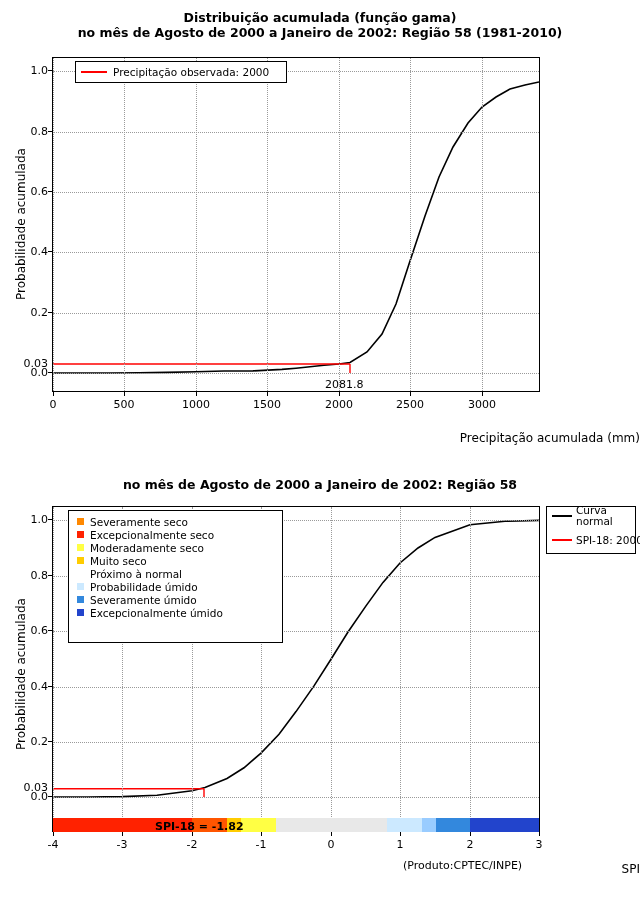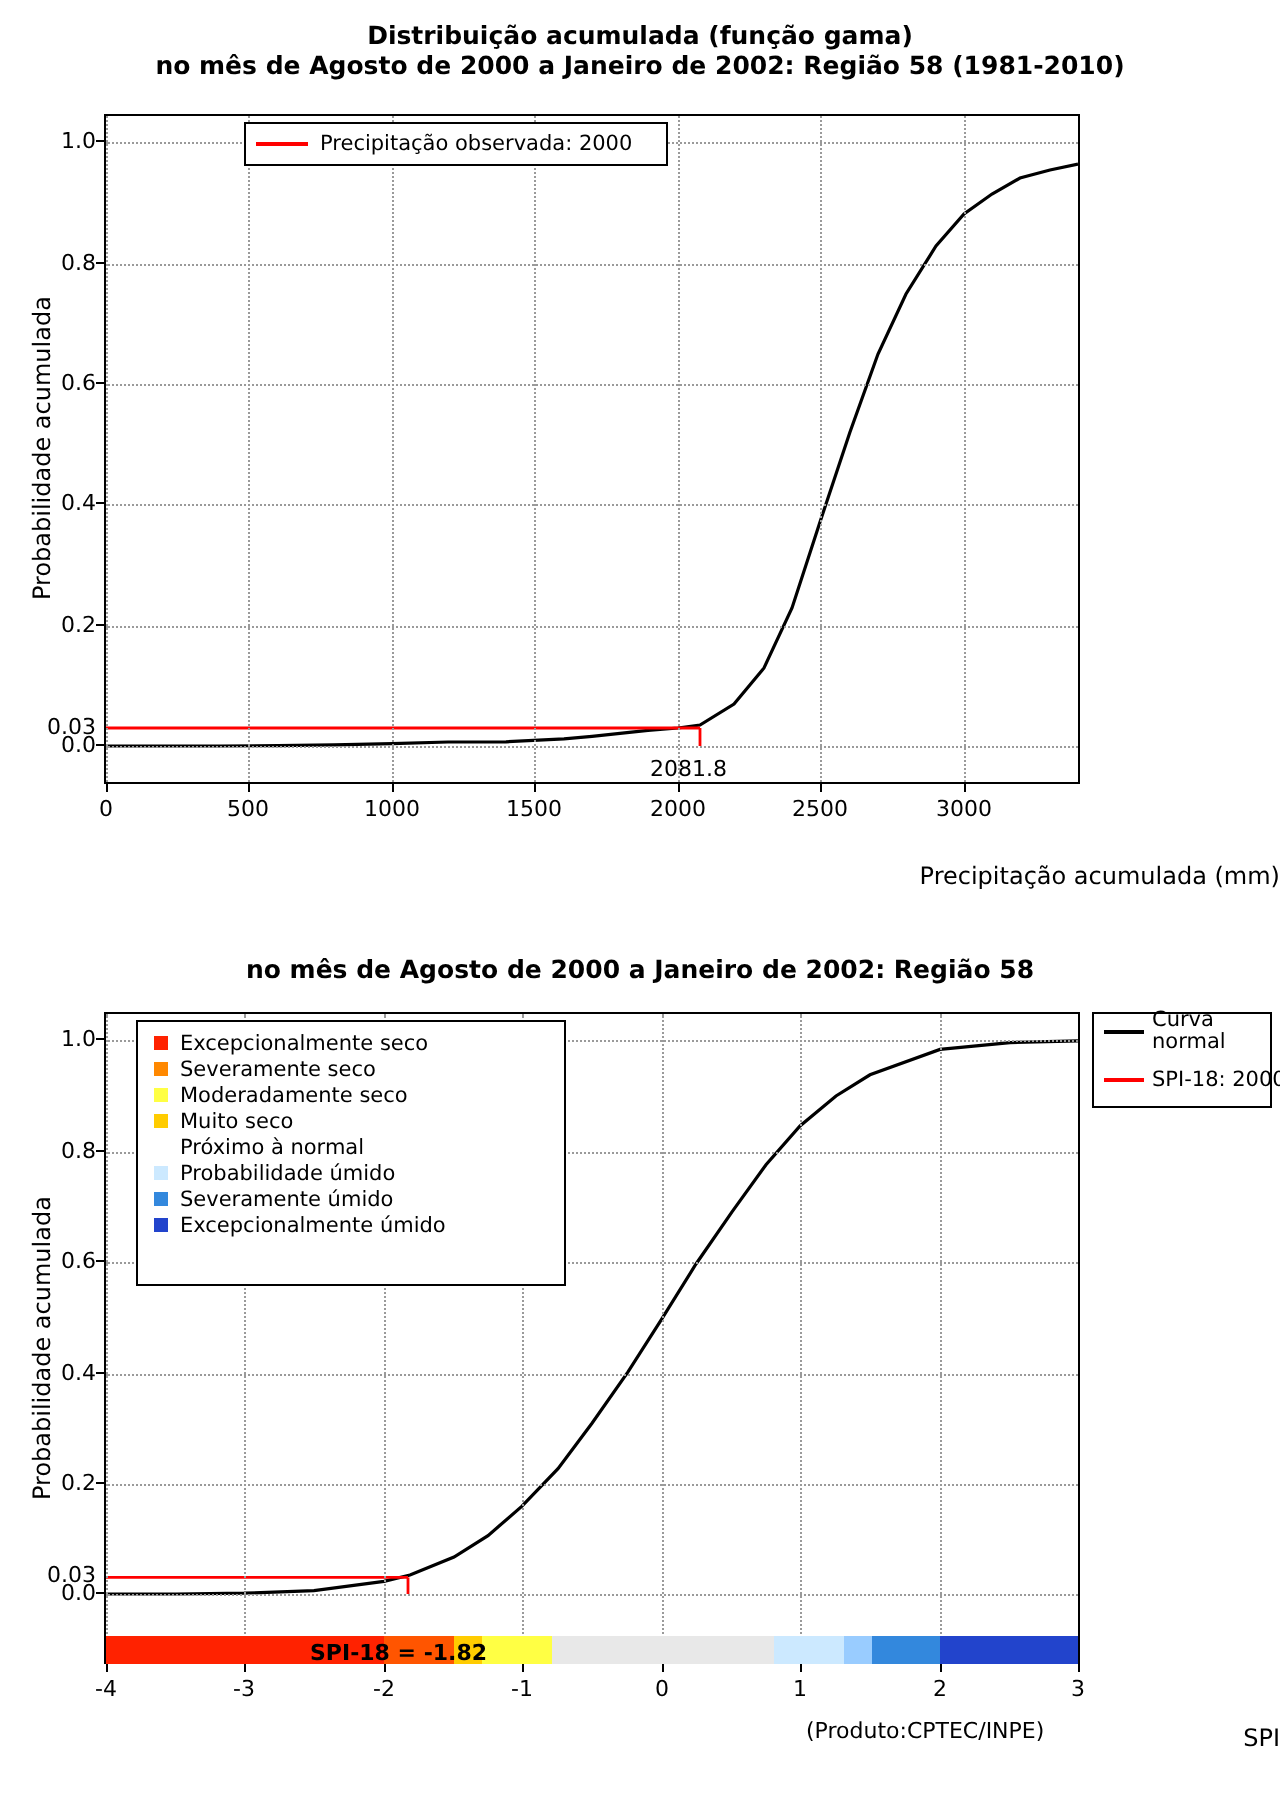--- a/index.html
+++ b/index.html
@@ -179,21 +179,21 @@
       <div class="gridline-h" style="top:13px; left:0; width:486px;"></div>
 
       <svg width="486" height="333" viewBox="0 0 486 333">
 
         <path d="M0,315 L28,315 L57,315 L86,314.8 L114,314.4 L143,313.8 L171,313 L200,312.9 L229,311.4 L243,310.2 L257,308.7 L271,307.2 L286,306 L297,304.5 L314,294 L329,276 L343,246 L357,203 L372,158 L386,119 L400,89 L415,65 L429,49 L443,39 L457,31 L472,27 L486,24" fill="none" stroke="#000000" stroke-width="1.6"></path>
 
         <path d="M0,306 L297,306" fill="none" stroke="#ff0000" stroke-width="1.4"></path>
         <path d="M297,306 L297,315" fill="none" stroke="#ff0000" stroke-width="1.4"></path>
       </svg>
 
-      <div class="legend-box" style="left:22px; top:3px; width:212px; height:22px;margin-left:47px;">
+      <div class="legend-box" style="left:22px; top:3px; width:212px; height:22px;">
         <div class="legend-row">
           <span class="legend-line" style="border-top-color:#ff0000;"></span>
           <span>Precipitação observada: 2000</span>
         </div>
       </div>
     </div>
 
     <div class="tick-y" style="left:14px; top:366px; width:34px;">0.0</div>
     <div class="tick-y" style="left:14px; top:306px; width:34px;">0.2</div>
     <div class="tick-y" style="left:14px; top:245px; width:34px;">0.4</div>
@@ -255,26 +255,26 @@
       <div class="gridline-h" style="top:13px; left:0; width:486px;"></div>
 
       <svg width="486" height="324" viewBox="0 0 486 324">
         <path d="M0,290 L35,290 L69,289.6 L104,288.3 L139,283.7 L152,280.5 L174,271.5 L191,260.8 L208,246.1 L226,227.3 L243,204.6 L261,178.9 L278,152.3 L295,125.0 L313,98.9 L330,75.4 L347,56.0 L365,41.0 L382,30.4 L417,17.7 L452,14.3 L486,13.4" fill="none" stroke="#000000" stroke-width="1.6"></path>
         <path d="M0,281.7 L151,281.7" fill="none" stroke="#ff0000" stroke-width="1.4"></path>
         <path d="M151,281.7 L151,290" fill="none" stroke="#ff0000" stroke-width="1.4"></path>
       </svg>
 
       <div class="legend-box" style="left:15px; top:3px; width:215px; height:133px; padding:4px 5px;">
         <div class="legend-row">
+          <span class="legend-dot" style="background:#ff8800;"></span>
+          <span>Severamente seco</span>
+        </div>
+        <div class="legend-row">
           <span class="legend-dot" style="background:#ff2200;"></span>
           <span>Excepcionalmente seco</span>
-        </div>
-        <div class="legend-row">
-          <span class="legend-dot" style="background:#ff8800;"></span>
-          <span>Severamente seco</span>
         </div>
         <div class="legend-row">
           <span class="legend-dot" style="background:#ffff44;"></span>
           <span>Moderadamente seco</span>
         </div>
         <div class="legend-row">
           <span class="legend-dot" style="background:#ffcc00;"></span>
           <span>Muito seco</span>
         </div>
         <div class="legend-row">

